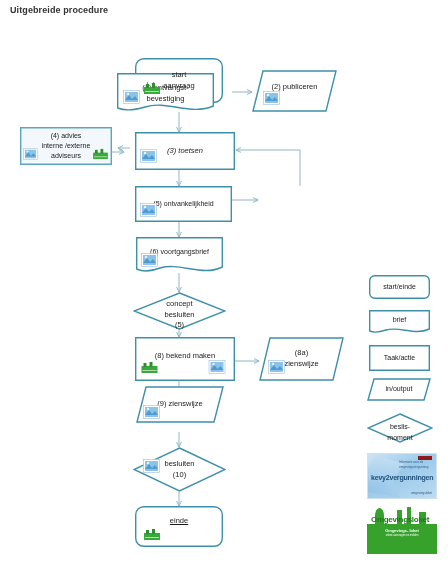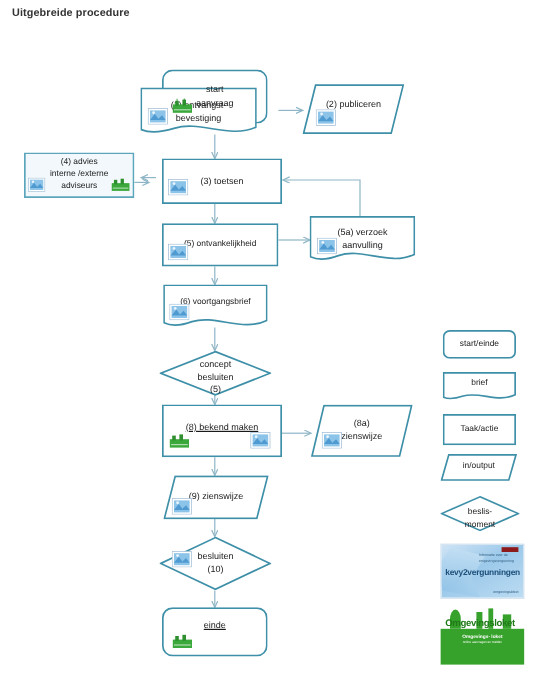--- a/index.html
+++ b/index.html
@@ -145,21 +145,21 @@
     <span class="ico" style="left:11px;top:21px;">
       <svg width="17" height="14" viewBox="0 0 17 14">
           <rect x="0.5" y="0.5" width="16" height="13" fill="#ffffff" stroke="#9fbdd6" stroke-width="0.6"></rect>
           <rect x="2" y="2" width="13" height="10" fill="#8cc3e8"></rect>
           <path d="M2,10 L6,5 L9,9 L12,6 L15,10 Z" fill="#4f9ad0"></path>
           <circle cx="5" cy="4" r="1.2" fill="#e8f3fb"></circle>
         </svg>
     </span>
   </div>
 
-  <div class="node" id="n-3" style="left:135px;top:132px;width:100px;height:38px;">
+  <div class="node" id="n-3" style="left:135px;top:132px;width:100px;height:38px;font-style:italic;">
     <svg class="shape" viewBox="0 0 100 38" preserveAspectRatio="none">
       <rect x="0.7" y="0.7" width="98.6" height="36.6"></rect>
     </svg>
     <span class="lbl">(3) toetsen</span>
     <span class="ico" style="left:5px;top:17px;">
       <svg width="17" height="14" viewBox="0 0 17 14">
           <rect x="0.5" y="0.5" width="16" height="13" fill="#ffffff" stroke="#9fbdd6" stroke-width="0.6"></rect>
           <rect x="2" y="2" width="13" height="10" fill="#8cc3e8"></rect>
           <path d="M2,10 L6,5 L9,9 L12,6 L15,10 Z" fill="#4f9ad0"></path>
           <circle cx="5" cy="4" r="1.2" fill="#e8f3fb"></circle>
@@ -200,35 +200,20 @@
     <span class="ico" style="left:5px;top:17px;">
       <svg width="17" height="14" viewBox="0 0 17 14">
           <rect x="0.5" y="0.5" width="16" height="13" fill="#ffffff" stroke="#9fbdd6" stroke-width="0.6"></rect>
           <rect x="2" y="2" width="13" height="10" fill="#8cc3e8"></rect>
           <path d="M2,10 L6,5 L9,9 L12,6 L15,10 Z" fill="#4f9ad0"></path>
           <circle cx="5" cy="4" r="1.2" fill="#e8f3fb"></circle>
         </svg>
     </span>
   </div>
 
-  <div class="node" id="n-5a" style="left:258px;top:180px;width:88px;height:40px;">
-    <svg class="shape" viewBox="0 0 88 40" preserveAspectRatio="none">
-      <path d="M0.7,0.7 L87.3,0.7 L87.3,32 C66,42 44,26 24,33 C16,36 7,37 0.7,34 Z"></path>
-    </svg>
-    <span class="lbl">(5a) verzoek
-aanvulling</span>
-    <span class="ico" style="left:6px;top:18px;">
-      <svg width="17" height="14" viewBox="0 0 17 14">
-          <rect x="0.5" y="0.5" width="16" height="13" fill="#ffffff" stroke="#9fbdd6" stroke-width="0.6"></rect>
-          <rect x="2" y="2" width="13" height="10" fill="#8cc3e8"></rect>
-          <path d="M2,10 L6,5 L9,9 L12,6 L15,10 Z" fill="#4f9ad0"></path>
-          <circle cx="5" cy="4" r="1.2" fill="#e8f3fb"></circle>
-        </svg>
-    </span>
-  </div>
 
   <div class="node" id="n-6" style="left:136px;top:237px;width:87px;height:38px;">
     <svg class="shape" viewBox="0 0 87 38" preserveAspectRatio="none">
       <path d="M0.7,0.7 L86.3,0.7 L86.3,30 C66,40 44,25 24,31 C16,34 7,35 0.7,32 Z"></path>
     </svg>
     <span class="lbl" style="margin-bottom:7px;font-size:7px;">(6) voortgangsbrief</span>
     <span class="ico" style="left:5px;top:16px;">
       <svg width="17" height="14" viewBox="0 0 17 14">
           <rect x="0.5" y="0.5" width="16" height="13" fill="#ffffff" stroke="#9fbdd6" stroke-width="0.6"></rect>
           <rect x="2" y="2" width="13" height="10" fill="#8cc3e8"></rect>
@@ -244,21 +229,21 @@
     </svg>
     <span class="lbl" style="margin-top:8px;">concept
 besluiten
 (5)</span>
   </div>
 
   <div class="node" id="n-8" style="left:135px;top:337px;width:100px;height:44px;">
     <svg class="shape" viewBox="0 0 100 44" preserveAspectRatio="none">
       <rect x="0.7" y="0.7" width="98.6" height="42.6"></rect>
     </svg>
-    <span class="lbl" style="margin-bottom:6px;text-decoration:underline;">(8) bekend maken</span>
+    <span class="lbl" style="margin-bottom:6px;">(8) bekend maken</span>
     <span class="ico" style="left:5px;top:24px;">
       <svg width="19" height="13" viewBox="0 0 18 13">
           <rect x="1" y="5" width="16" height="7" fill="#3aa83a"></rect>
           <rect x="3" y="2" width="3" height="4" fill="#2e8f2e"></rect>
           <rect x="9" y="1" width="3" height="5" fill="#2e8f2e"></rect>
           <rect x="2" y="9" width="14" height="1" fill="#ffffff" opacity=".6"></rect>
         </svg>
     </span>
     <span class="ico" style="right:9px;top:23px;">
       <svg width="18" height="14" viewBox="0 0 17 14">
@@ -279,21 +264,21 @@
     <span class="ico" style="left:9px;top:23px;">
       <svg width="17" height="14" viewBox="0 0 17 14">
           <rect x="0.5" y="0.5" width="16" height="13" fill="#ffffff" stroke="#9fbdd6" stroke-width="0.6"></rect>
           <rect x="2" y="2" width="13" height="10" fill="#8cc3e8"></rect>
           <path d="M2,10 L6,5 L9,9 L12,6 L15,10 Z" fill="#4f9ad0"></path>
           <circle cx="5" cy="4" r="1.2" fill="#e8f3fb"></circle>
         </svg>
     </span>
   </div>
 
-  <div class="node" id="n-9" style="left:136px;top:396px;width:88px;height:37px;text-align:right;">
+  <div class="node" id="n-9" style="left:136px;top:386px;width:88px;height:37px;text-align:right;">
     <svg class="shape" viewBox="0 0 88 37" preserveAspectRatio="none">
       <polygon points="10,1 87,1 78,36 1,36"></polygon>
     </svg>
     <span class="lbl">(9) zienswijze</span>
     <span class="ico" style="left:7px;top:19px;">
       <svg width="17" height="14" viewBox="0 0 17 14">
           <rect x="0.5" y="0.5" width="16" height="13" fill="#ffffff" stroke="#9fbdd6" stroke-width="0.6"></rect>
           <rect x="2" y="2" width="13" height="10" fill="#8cc3e8"></rect>
           <path d="M2,10 L6,5 L9,9 L12,6 L15,10 Z" fill="#4f9ad0"></path>
           <circle cx="5" cy="4" r="1.2" fill="#e8f3fb"></circle>

